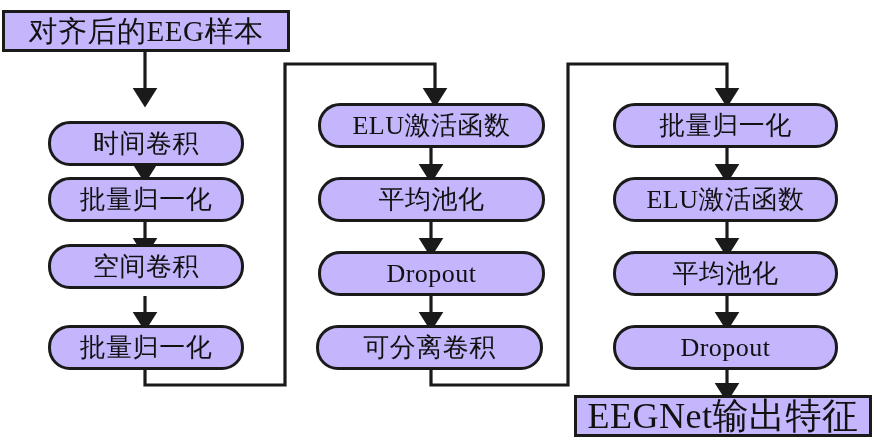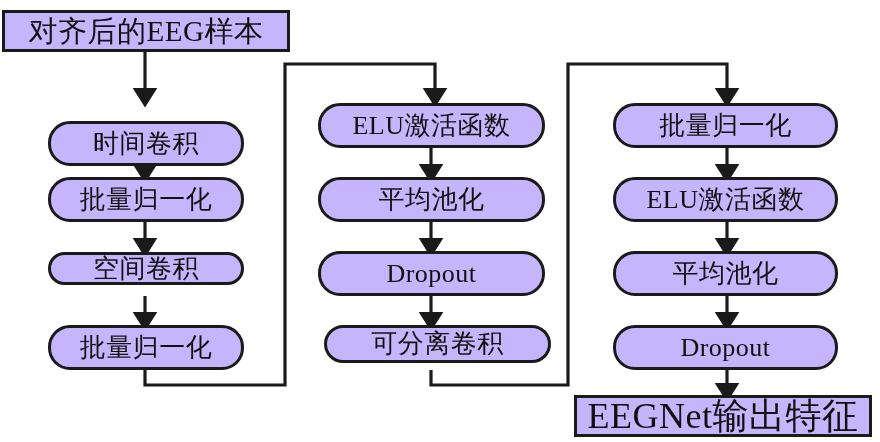--- a/index.html
+++ b/index.html
@@ -94,37 +94,37 @@
   <div class="node rect title-box" style="left:2px; top:10px; width:288px; height:42px;">
     <span class="node-label">对齐后的EEG样本</span>
   </div>
 
   <div class="node rounded" style="left:48px; top:103px; width:196px; height:45px;margin-top:18px;">
     <span class="node-label">时间卷积</span>
   </div>
   <div class="node rounded" style="left:48px; top:177px; width:196px; height:45px;">
     <span class="node-label">批量归一化</span>
   </div>
-  <div class="node rounded" style="left:48px; top:252px; width:196px; height:33px;">
+  <div class="node rounded" style="left:48px; top:244px; width:196px; height:45px;">
     <span class="node-label">空间卷积</span>
   </div>
   <div class="node rounded" style="left:48px; top:325px; width:196px; height:45px;">
     <span class="node-label">批量归一化</span>
   </div>
 
   <div class="node rounded" style="left:318px; top:103px; width:227px; height:45px;">
     <span class="node-label">ELU激活函数</span>
   </div>
   <div class="node rounded" style="left:318px; top:177px; width:227px; height:45px;">
     <span class="node-label">平均池化</span>
   </div>
   <div class="node rounded" style="left:318px; top:251px; width:227px; height:45px;">
     <span class="node-label">Dropout</span>
   </div>
-  <div class="node rounded" style="left:324px; top:325px; width:227px; height:38px;">
+  <div class="node rounded" style="left:316px; top:325px; width:227px; height:45px;">
     <span class="node-label">可分离卷积</span>
   </div>
 
   <div class="node rounded" style="left:613px; top:103px; width:225px; height:45px;">
     <span class="node-label">批量归一化</span>
   </div>
   <div class="node rounded" style="left:613px; top:177px; width:225px; height:45px;">
     <span class="node-label">ELU激活函数</span>
   </div>
   <div class="node rounded" style="left:613px; top:251px; width:225px; height:45px;">

